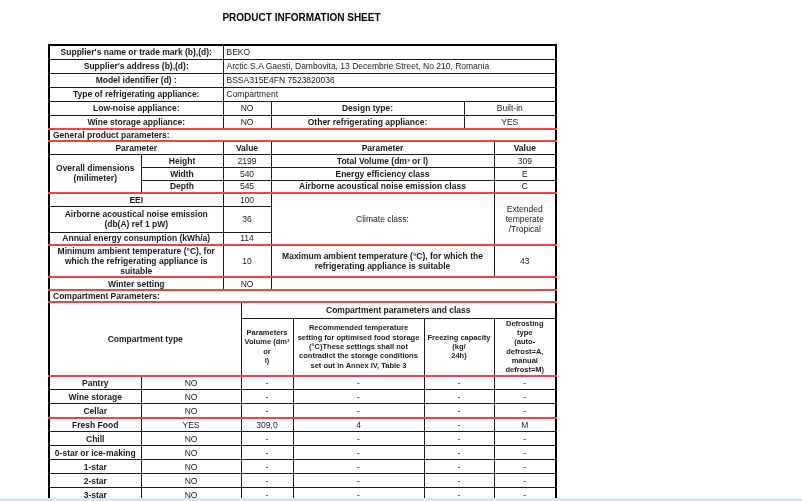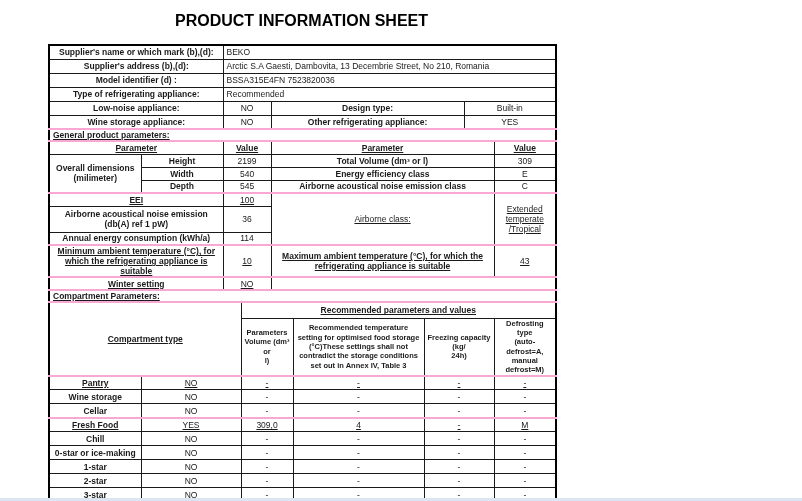--- a/index.html
+++ b/index.html
@@ -3,36 +3,36 @@
 <meta charset="utf-8">
 <style>
   html, body { margin:0; padding:0; }
   body {
     width:802px; height:501px; overflow:hidden; position:relative;
     background:#ffffff; color:#1a1a1a;
     font-family:"Liberation Sans", sans-serif;
   }
   .title {
     position:absolute; top:12px; left:48px; width:507px;
-    text-align:center; font-size:16px; font-weight:bold; color:#000;
+    text-align:center; font-size:10px; font-weight:bold; color:#000;
   }
   table.sheet {
     position:absolute; top:44px; left:48px; width:507px;
     border-collapse:collapse; table-layout:fixed;
     font-size:8.5px; border:2px solid #000;
   }
   td, th {
     border:1px solid #1a1a1a; padding:0 3px;
     text-align:center; vertical-align:middle;
     white-space:pre-line; line-height:1.18;
     font-weight:normal; overflow:hidden;
   }
   .b { font-weight:bold; }
   .left { text-align:left; }
-  tr.thick > td, tr.thick > th { border-top:2px solid #f9a8d4;text-decoration:underline; }
+  tr.thick > td, tr.thick > th { border-top:2px solid #ef4444; }
   .sm { font-size:7.5px; line-height:1.25; }
   .h14 { height:14px; } .h11 { height:11px; } .h13 { height:13px;margin-top:28px; }
   .h26 { height:26px; } .h30 { height:30px; } .h16 { height:16px; }
   .h52 { height:52px; } .h15 { height:14px; }
   .bottom-edge {
     position:absolute; left:0; bottom:0; width:802px; height:3px;
     background:#dce6f2;
   }
 </style>
 </head>
@@ -48,34 +48,34 @@
     <col style="width:30px">
       <col style="width:22px">
       <col style="width:131px">
     <col style="width:40px">
       <col style="width:30px">
       <col style="width:62px">
   </colgroup>
 
   <tbody>
       <tr class="h14">
-    <td class="b" colspan="2">Supplier's name or which mark (b),(d):</td>
+    <td class="b" colspan="2">Supplier's name or trade mark (b),(d):</td>
     <td class="left" colspan="7">BEKO</td>
   </tr>
   <tr class="h14">
     <td class="b" colspan="2">Supplier's address (b),(d):</td>
     <td class="left" colspan="7">Arctic S.A Gaesti, Dambovita, 13 Decembrie Street, No 210, Romania</td>
   </tr>
   <tr class="h14">
     <td class="b" colspan="2">Model identifier (d) :</td>
     <td class="left" colspan="7">BSSA315E4FN 7523820036</td>
   </tr>
   <tr class="h14">
     <td class="b" colspan="2">Type of refrigerating appliance:</td>
-    <td class="left" colspan="7">Recommended</td>
+    <td class="left" colspan="7">Compartment</td>
   </tr>
 
   <tr class="h14">
     <td class="b" colspan="2">Low-noise appliance:</td>
     <td colspan="2">NO</td>
     <td class="b" colspan="3">Design type:</td>
     <td colspan="2">Built-in</td>
   </tr>
   <tr class="h14">
     <td class="b" colspan="2">Wine storage appliance:</td>
@@ -111,21 +111,21 @@
   <tr class="h13">
     <td class="b">Depth</td>
     <td colspan="2">545</td>
     <td class="b" colspan="4">Airborne acoustical noise emission class</td>
     <td>C</td>
   </tr>
 
   <tr class="h13 thick">
     <td class="b" colspan="2">EEI</td>
     <td colspan="2">100</td>
-    <td colspan="4" rowspan="3">Airborne class:</td>
+    <td colspan="4" rowspan="3">Climate class:</td>
     <td rowspan="3">Extended
 temperate
 /Tropical</td>
   </tr>
   <tr class="h26">
     <td class="b" colspan="2">Airborne acoustical noise emission
 (db(A) ref 1 pW)</td>
     <td colspan="2">36</td>
   </tr>
   <tr class="h13">
@@ -144,21 +144,21 @@
     <td class="b" colspan="2">Winter setting</td>
     <td colspan="2">NO</td>
     <td colspan="5"></td>
   </tr>
 
   <tr class="h11 thick">
     <td class="left b" colspan="9">Compartment Parameters:</td>
   </tr>
   <tr class="h16 thick">
     <td class="b" colspan="3" rowspan="2">Compartment type</td>
-    <th class="b" colspan="6">Recommended parameters and values</th>
+    <th class="b" colspan="6">Compartment parameters and class</th>
   </tr>
   <tr class="h52">
     <th class="b sm" colspan="2">Parameters
 Volume (dm³ or
 l)</th>
     <th class="b sm">Recommended temperature setting for optimised food storage (°C)These settings shall not contradict the storage conditions set out in Annex IV, Table 3</th>
     <th class="b sm" colspan="2">Freezing capacity (kg/
 24h)</th>
     <th class="b sm">Defrosting type
 (auto-defrost=A,

